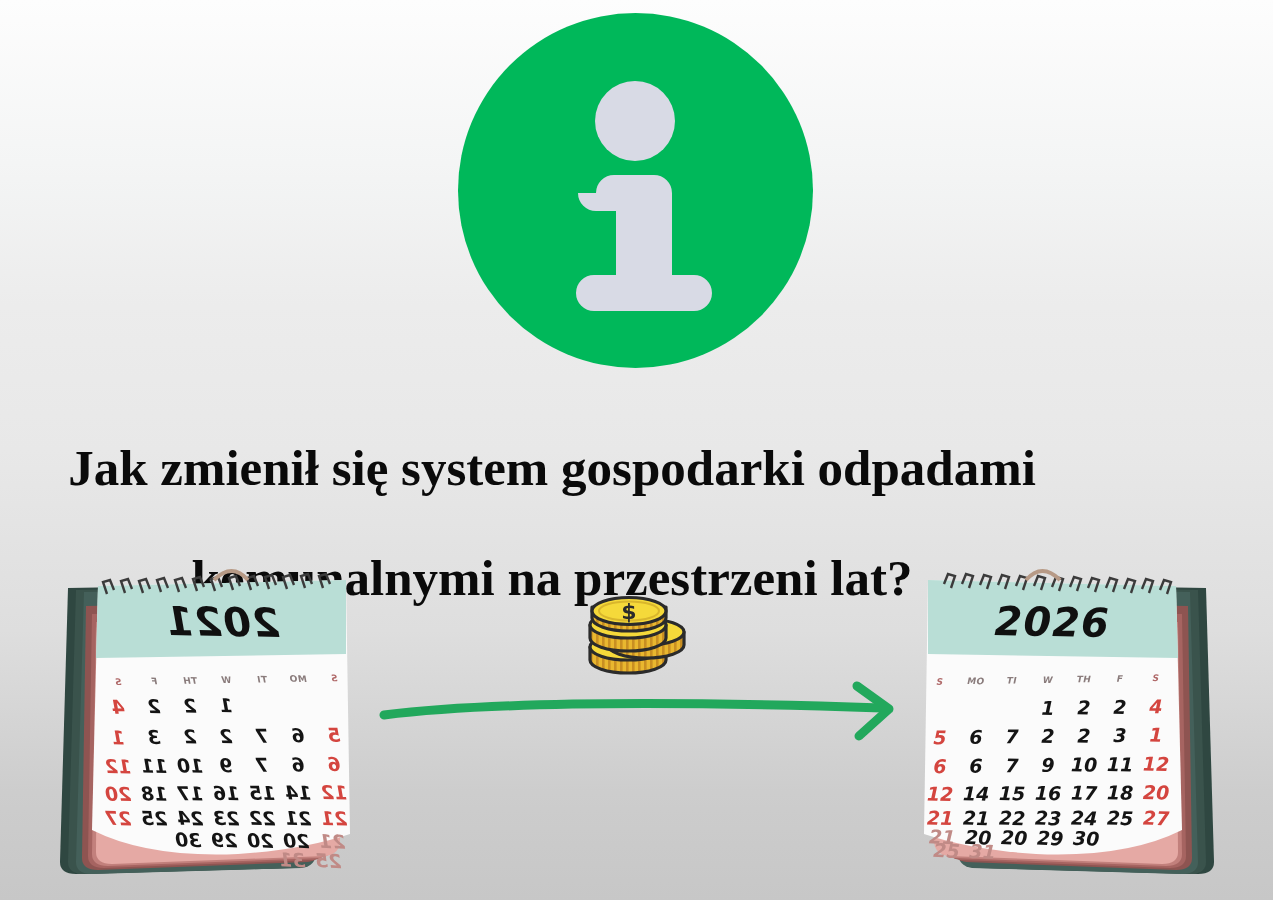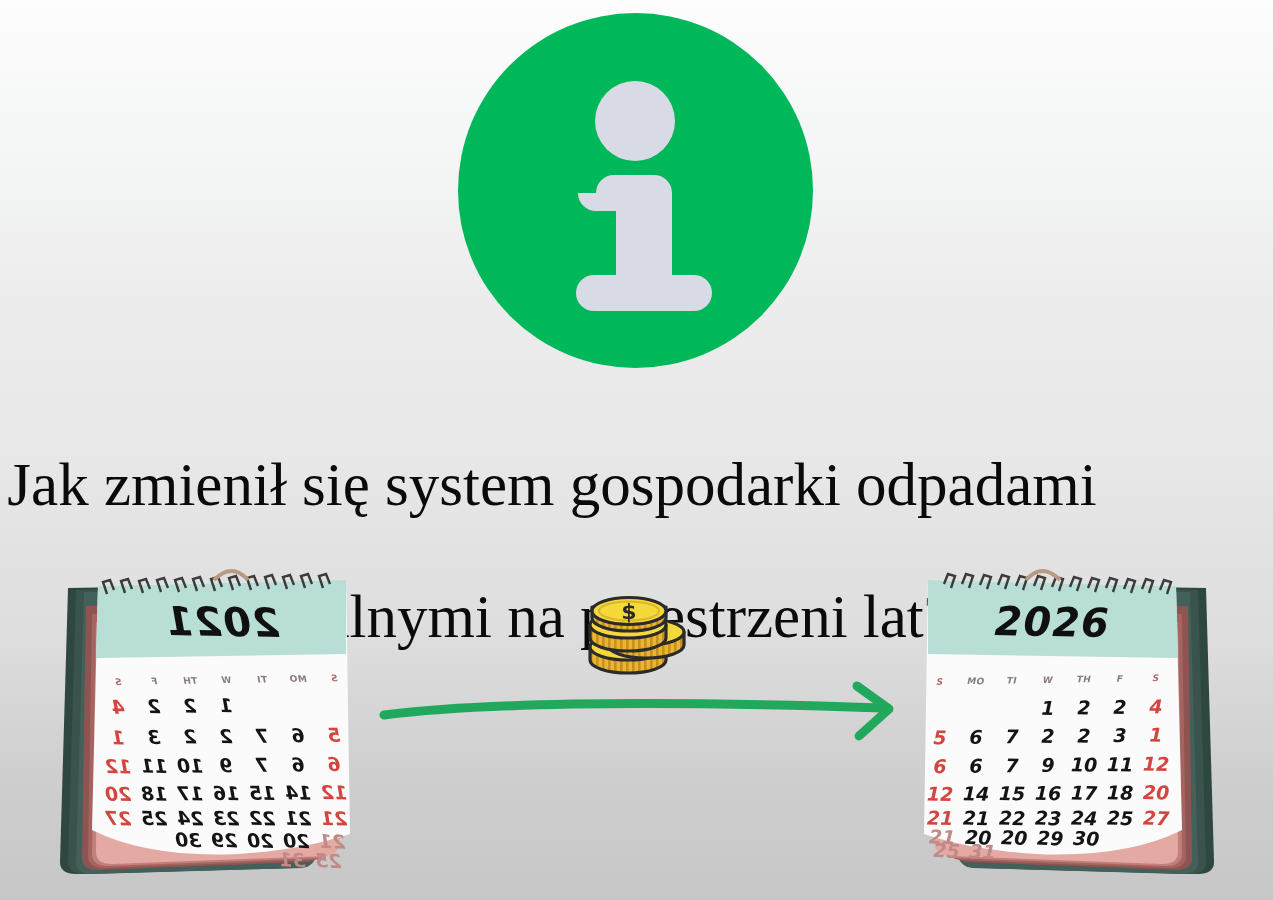--- a/index.html
+++ b/index.html
@@ -39,26 +39,26 @@
   #info-icon svg { display: block; width: 100%; height: 100%; }
 
   
   #headline {
     position: absolute;
     left: 0;
     top: 386px;
     width: 1104px;
     text-align: center;
     font-family: "Liberation Serif", serif;
-    font-size: 61px;
+    font-size: 51px;
     line-height: 1.08;
     color: #0a0a0a;
     letter-spacing: 0px;
     white-space: pre-line;
-    font-weight: 400;
+    font-weight: 700;
   }
   #headline .ln { display: block; }
 
   
   #arrow {
     position: absolute;
     left: 370px;
     top: 675px;
     width: 540px;
     height: 70px;

